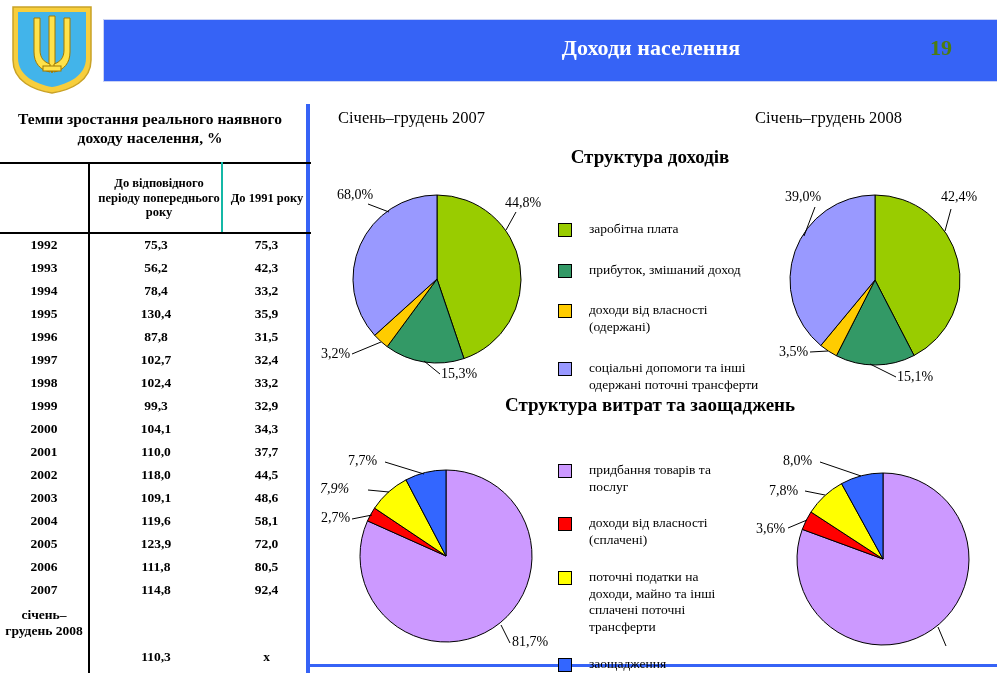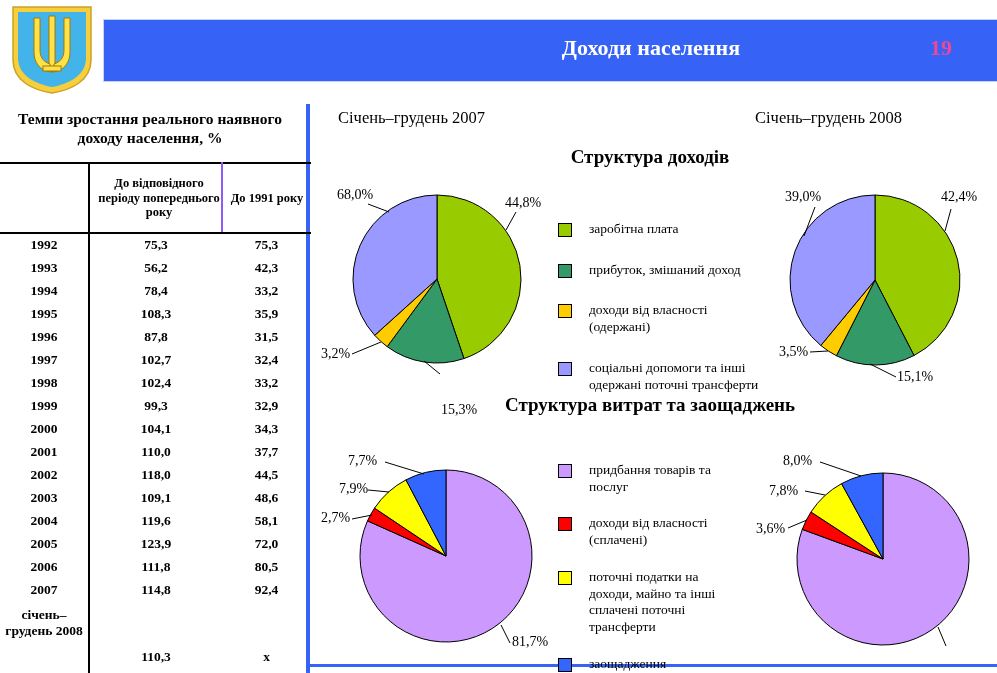--- a/index.html
+++ b/index.html
@@ -6,34 +6,34 @@
   .slide {
     position:relative; width:997px; height:673px; background:#ffffff;
     font-family:"Liberation Serif","DejaVu Serif",serif; color:#000;
     overflow:hidden;
   }
   
   .coat { position:absolute; left:8px; top:4px; width:88px; height:90px; }
   
   .header-bar { position:absolute; left:103px; top:19px; width:894px; height:61px; background:#3663F6; border:1px solid #c9d2f5; }
   .header-title { position:absolute; left:306px; top:35px; width:690px; text-align:center; color:#fff; font-size:22px; font-weight:bold; }
-  .page-number { position:absolute; left:930px; top:35px; width:60px; color:#ec4899; font-size:22px; font-weight:bold; }
+  .page-number { position:absolute; left:930px; top:35px; width:60px; color:#4d7c0f; font-size:22px; font-weight:bold; }
   
   .vline { position:absolute; left:306px; top:104px; width:4px; height:569px; background:#3663F6; }
   .hline { position:absolute; left:306px; top:664px; width:691px; height:3px; background:#3663F6; }
   
   .table-title { position:absolute; left:4px; top:110px; width:292px; text-align:center; font-size:15.5px; font-weight:bold; line-height:1.22; }
   table.growth { position:absolute; left:0; top:162px; width:294px; border-collapse:collapse; table-layout:fixed; }
   table.growth th {
     border-top:2px solid #000; border-bottom:2px solid #000;
     font-size:12.5px; font-weight:bold; vertical-align:middle; text-align:center;
     height:64px; padding:2px 1px; line-height:1.18;
   }
   table.growth th.c0 { width:86px; border-right:2px solid #000; }
-  table.growth th.c1 { width:122px; border-right:2px solid #8b5cf6;padding-left:8px; }
+  table.growth th.c1 { width:122px; border-right:2px solid #14b8a6;padding-left:8px; }
   table.growth th.c2 { width:86px; }
   table.growth td { font-size:13.5px; font-weight:bold; text-align:center; height:23px; padding:0; line-height:1.1; }
   table.growth td.year-cell { border-right:2px solid #000; }
   table.growth tr.last-row td { height:58px; vertical-align:bottom; padding-bottom:9px; }
   table.growth tr.last-row td.year-cell { vertical-align:top; padding-top:5px; line-height:1.15; }
   
   .period-title { position:absolute; font-size:16.5px; font-weight:normal; }
   .section-title { position:absolute; text-align:center; font-size:19px; font-weight:bold; }
   .pct { position:absolute; font-size:14px; white-space:nowrap; }
   
@@ -92,21 +92,21 @@
           <td class="value-cell">56,2</td>
           <td class="value-cell">42,3</td>
         </tr>
         <tr>
           <td class="year-cell">1994</td>
           <td class="value-cell">78,4</td>
           <td class="value-cell">33,2</td>
         </tr>
         <tr>
           <td class="year-cell">1995</td>
-          <td class="value-cell">108,3</td>
+          <td class="value-cell">130,4</td>
           <td class="value-cell">35,9</td>
         </tr>
         <tr>
           <td class="year-cell">1996</td>
           <td class="value-cell">87,8</td>
           <td class="value-cell">31,5</td>
         </tr>
         <tr>
           <td class="year-cell">1997</td>
           <td class="value-cell">102,7</td>
@@ -216,29 +216,29 @@
       <line class="leader" x1="820" y1="462" x2="861" y2="476"></line>
       <line class="leader" x1="805" y1="491" x2="825" y2="495"></line>
       <line class="leader" x1="788" y1="528" x2="807" y2="520"></line>
       <line class="leader" x1="938" y1="627" x2="946" y2="646"></line>
     </g>
   </svg>
 
   <span class="pct" style="left:337px; top:187px;">68,0%</span>
   <span class="pct" style="left:505px; top:195px;">44,8%</span>
   <span class="pct" style="left:321px; top:346px;">3,2%</span>
-  <span class="pct" style="left:441px; top:366px;margin-top:36px;">15,3%</span>
+  <span class="pct" style="left:441px; top:366px;">15,3%</span>
 
   <span class="pct" style="left:785px; top:189px;">39,0%</span>
   <span class="pct" style="left:941px; top:189px;">42,4%</span>
   <span class="pct" style="left:779px; top:344px;">3,5%</span>
   <span class="pct" style="left:897px; top:369px;">15,1%</span>
 
   <span class="pct" style="left:348px; top:453px;">7,7%</span>
-  <span class="pct" style="left:339px; top:481px;">7,9%</span>
+  <span class="pct" style="left:320px; top:481px;font-style:italic;">7,9%</span>
   <span class="pct" style="left:321px; top:510px;">2,7%</span>
   <span class="pct" style="left:512px; top:634px;">81,7%</span>
 
   <span class="pct" style="left:783px; top:453px;">8,0%</span>
   <span class="pct" style="left:769px; top:483px;">7,8%</span>
   <span class="pct" style="left:756px; top:521px;">3,6%</span>
   <span class="pct" style="left:946px; top:638px;margin-top:48px;">80,6%</span>
 
   <div class="legend" id="legend-income">
       <div class="legend-item">

